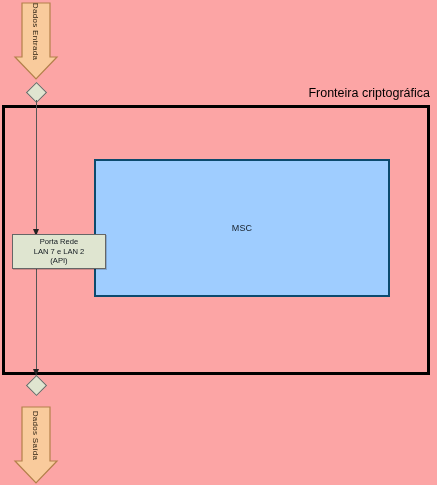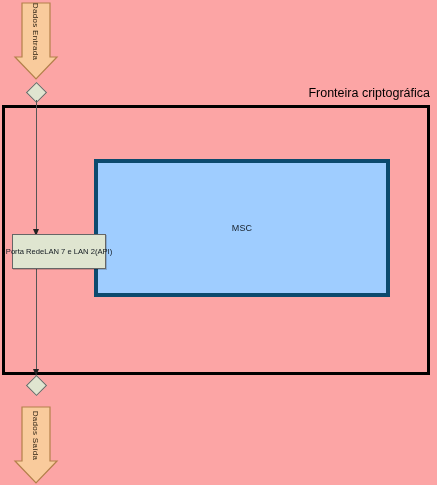--- a/index.html
+++ b/index.html
@@ -42,21 +42,21 @@
     line-height: 16px;
   }
   
   #msc-box {
     position: absolute;
     left: 94px;
     top: 159px;
     width: 296px;
     height: 138px;
     box-sizing: border-box;
-    border: 4px solid #0c4a6e;
+    border: 2px solid #0c4a6e;
     background: #9fcdff;
   }
   #msc-label {
     position: absolute;
     left: 0;
     top: 50%;
     width: 100%;
     transform: translateY(-50%);
     text-align: center;
     font-size: 9px;
@@ -67,21 +67,21 @@
   #porta-rede-box {
     position: absolute;
     left: 12px;
     top: 234px;
     width: 94px;
     height: 35px;
     box-sizing: border-box;
     border: 1px solid #666666;
     background: #dfe5d0;
     display: flex;
-    flex-direction: row;
+    flex-direction: column;
     align-items: center;
     justify-content: center;
     box-shadow: 1px 1px 0 rgba(0,0,0,0.18);
   }
   #porta-rede-box .line {
     font-size: 7.6px;
     line-height: 9.6px;
     color: #10181f;
     text-align: center;
     white-space: nowrap;

